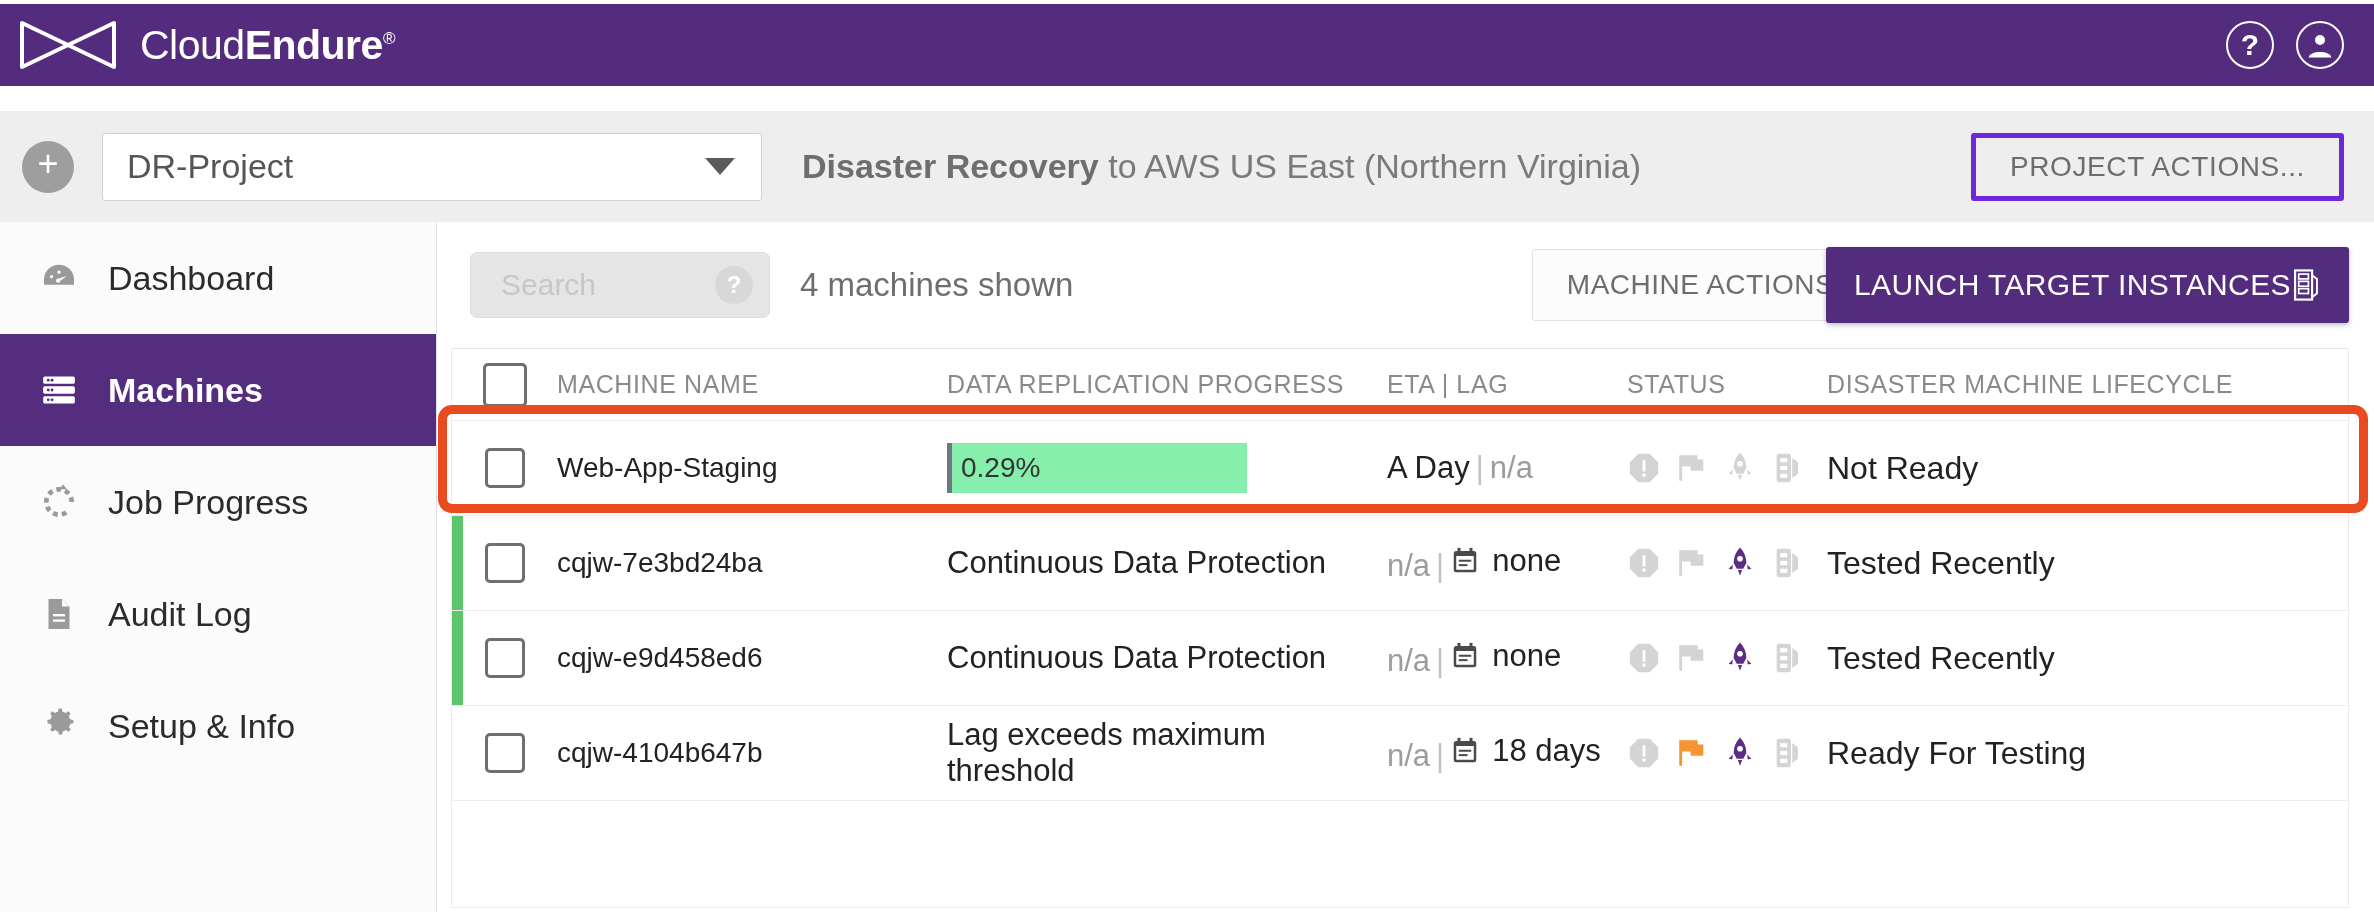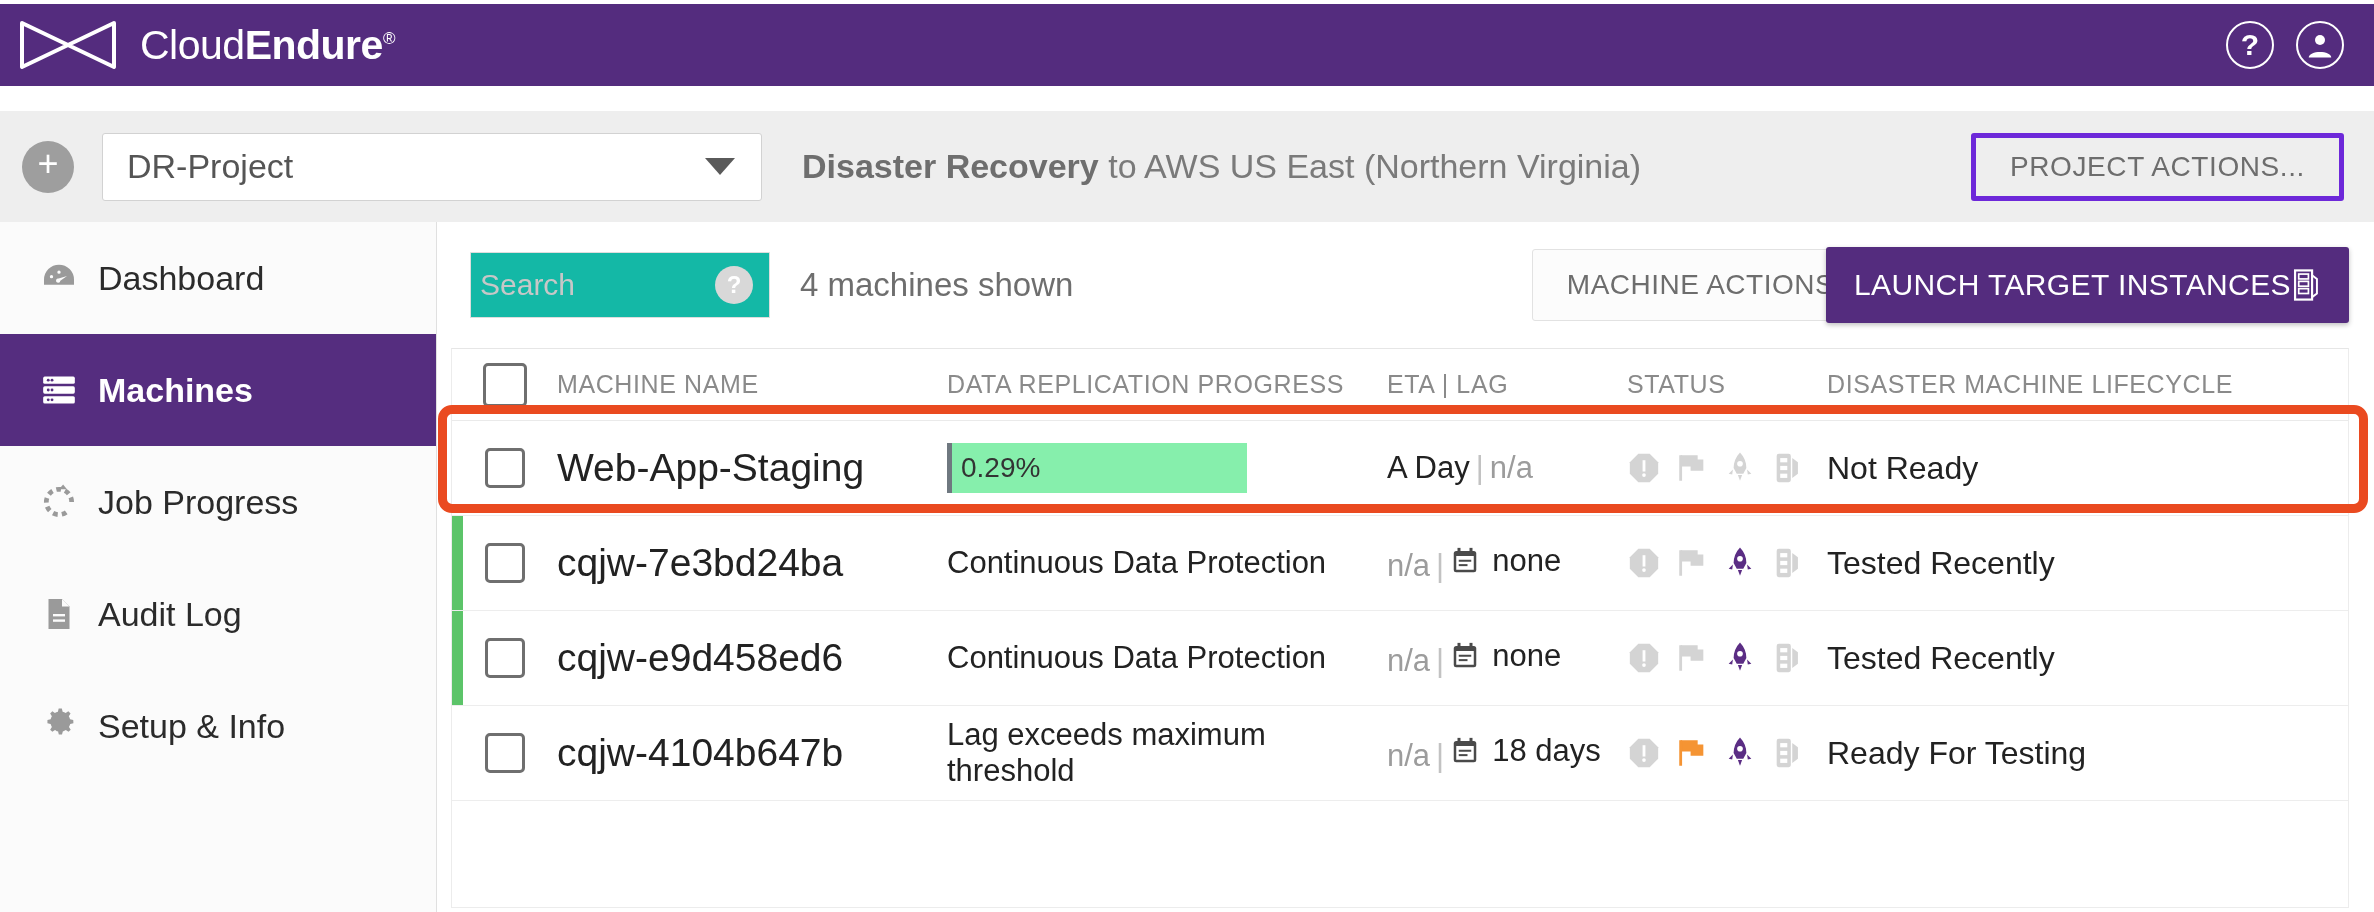--- a/index.html
+++ b/index.html
@@ -66,31 +66,31 @@
   
   .sidebar {
     position:absolute; left:0; top:222px; width:437px; height:690px;
     background:#fbfbfb; border-right:1px solid #e0e0e0;
   }
   .nav-item {
     height:112px; display:flex; align-items:center; padding-left:28px;
     cursor:pointer; color:#2b2b2b;
   }
   .nav-item .ic { width:62px; display:flex; align-items:center; justify-content:center; color:#9a9a9a; }
-  .nav-item .lb { font-size:34px; margin-left:8px; }
+  .nav-item .lb { font-size:34px; margin-left:18px; }
   .nav-item.active { background:#552d7f; }
   .nav-item.active .ic { color:#ffffff; }
   .nav-item.active .lb { color:#ffffff; font-weight:700; }
 
   
   .main { position:absolute; left:438px; top:222px; width:1936px; height:690px; background:#ffffff; }
   .toolbar { height:126px; display:flex; align-items:center; padding-left:32px; position:relative; }
   .search-box {
-    width:300px; height:66px; border:1px solid #ddd; border-radius:1px;
-    background:#14b8a6; display:flex; align-items:center; padding:0 9px; position:relative;
+    width:300px; height:66px; border:1px solid #ddd; border-radius:7px;
+    background:#e5e5e5; display:flex; align-items:center; padding:0 30px; position:relative;
   }
   .search-box input {
     border:none; outline:none; font-size:30px; color:#444; width:210px;
     font-family:"Liberation Sans", sans-serif; background:transparent;
   }
   .search-box input::placeholder { color:#c7c7c7; }
   .q-badge {
     position:absolute; right:16px; width:38px; height:38px; border-radius:50%;
     background:#d8d8d8; color:#fff; font-size:24px; font-weight:700;
     display:flex; align-items:center; justify-content:center; cursor:pointer;
@@ -111,21 +111,21 @@
 
   
   .table-wrap { position:relative; margin:0 25px 0 13px; border:1px solid #ececec; border-top:1px solid #e6e6e6; height:560px; background:#fff; }
   .trow { display:flex; align-items:center; height:95px; position:relative; border-bottom:1px solid #ededed; }
   .trow.head { height:72px; border-bottom:1px solid #eaeaea; }
   .c-check { width:105px; display:flex; align-items:center; justify-content:center; flex:0 0 auto; }
   .cb {
     width:44px; height:44px; border:3px solid #6f6f6f; border-radius:5px; background:#fff; cursor:pointer;
   }
   .cb.sm { width:40px; height:40px; border-width:3px; }
-  .c-name { width:390px; flex:0 0 auto; font-size:39px; color:#222; }
+  .c-name { width:390px; flex:0 0 auto; font-size:28px; color:#222; }
   .c-prog { width:440px; flex:0 0 auto; position:relative; }
   .c-eta  { width:240px; flex:0 0 auto; font-size:31px; }
   .c-status { width:200px; flex:0 0 auto; display:flex; align-items:center; gap:14px; }
   .c-life { flex:1 1 auto; font-size:32px; color:#222; }
   .th { font-size:25px; color:#8a8a8a; letter-spacing:0.6px; }
 
   .progbar {
     width:300px; height:50px; background:#86efac; position:relative;
     display:flex; align-items:center;
   }

